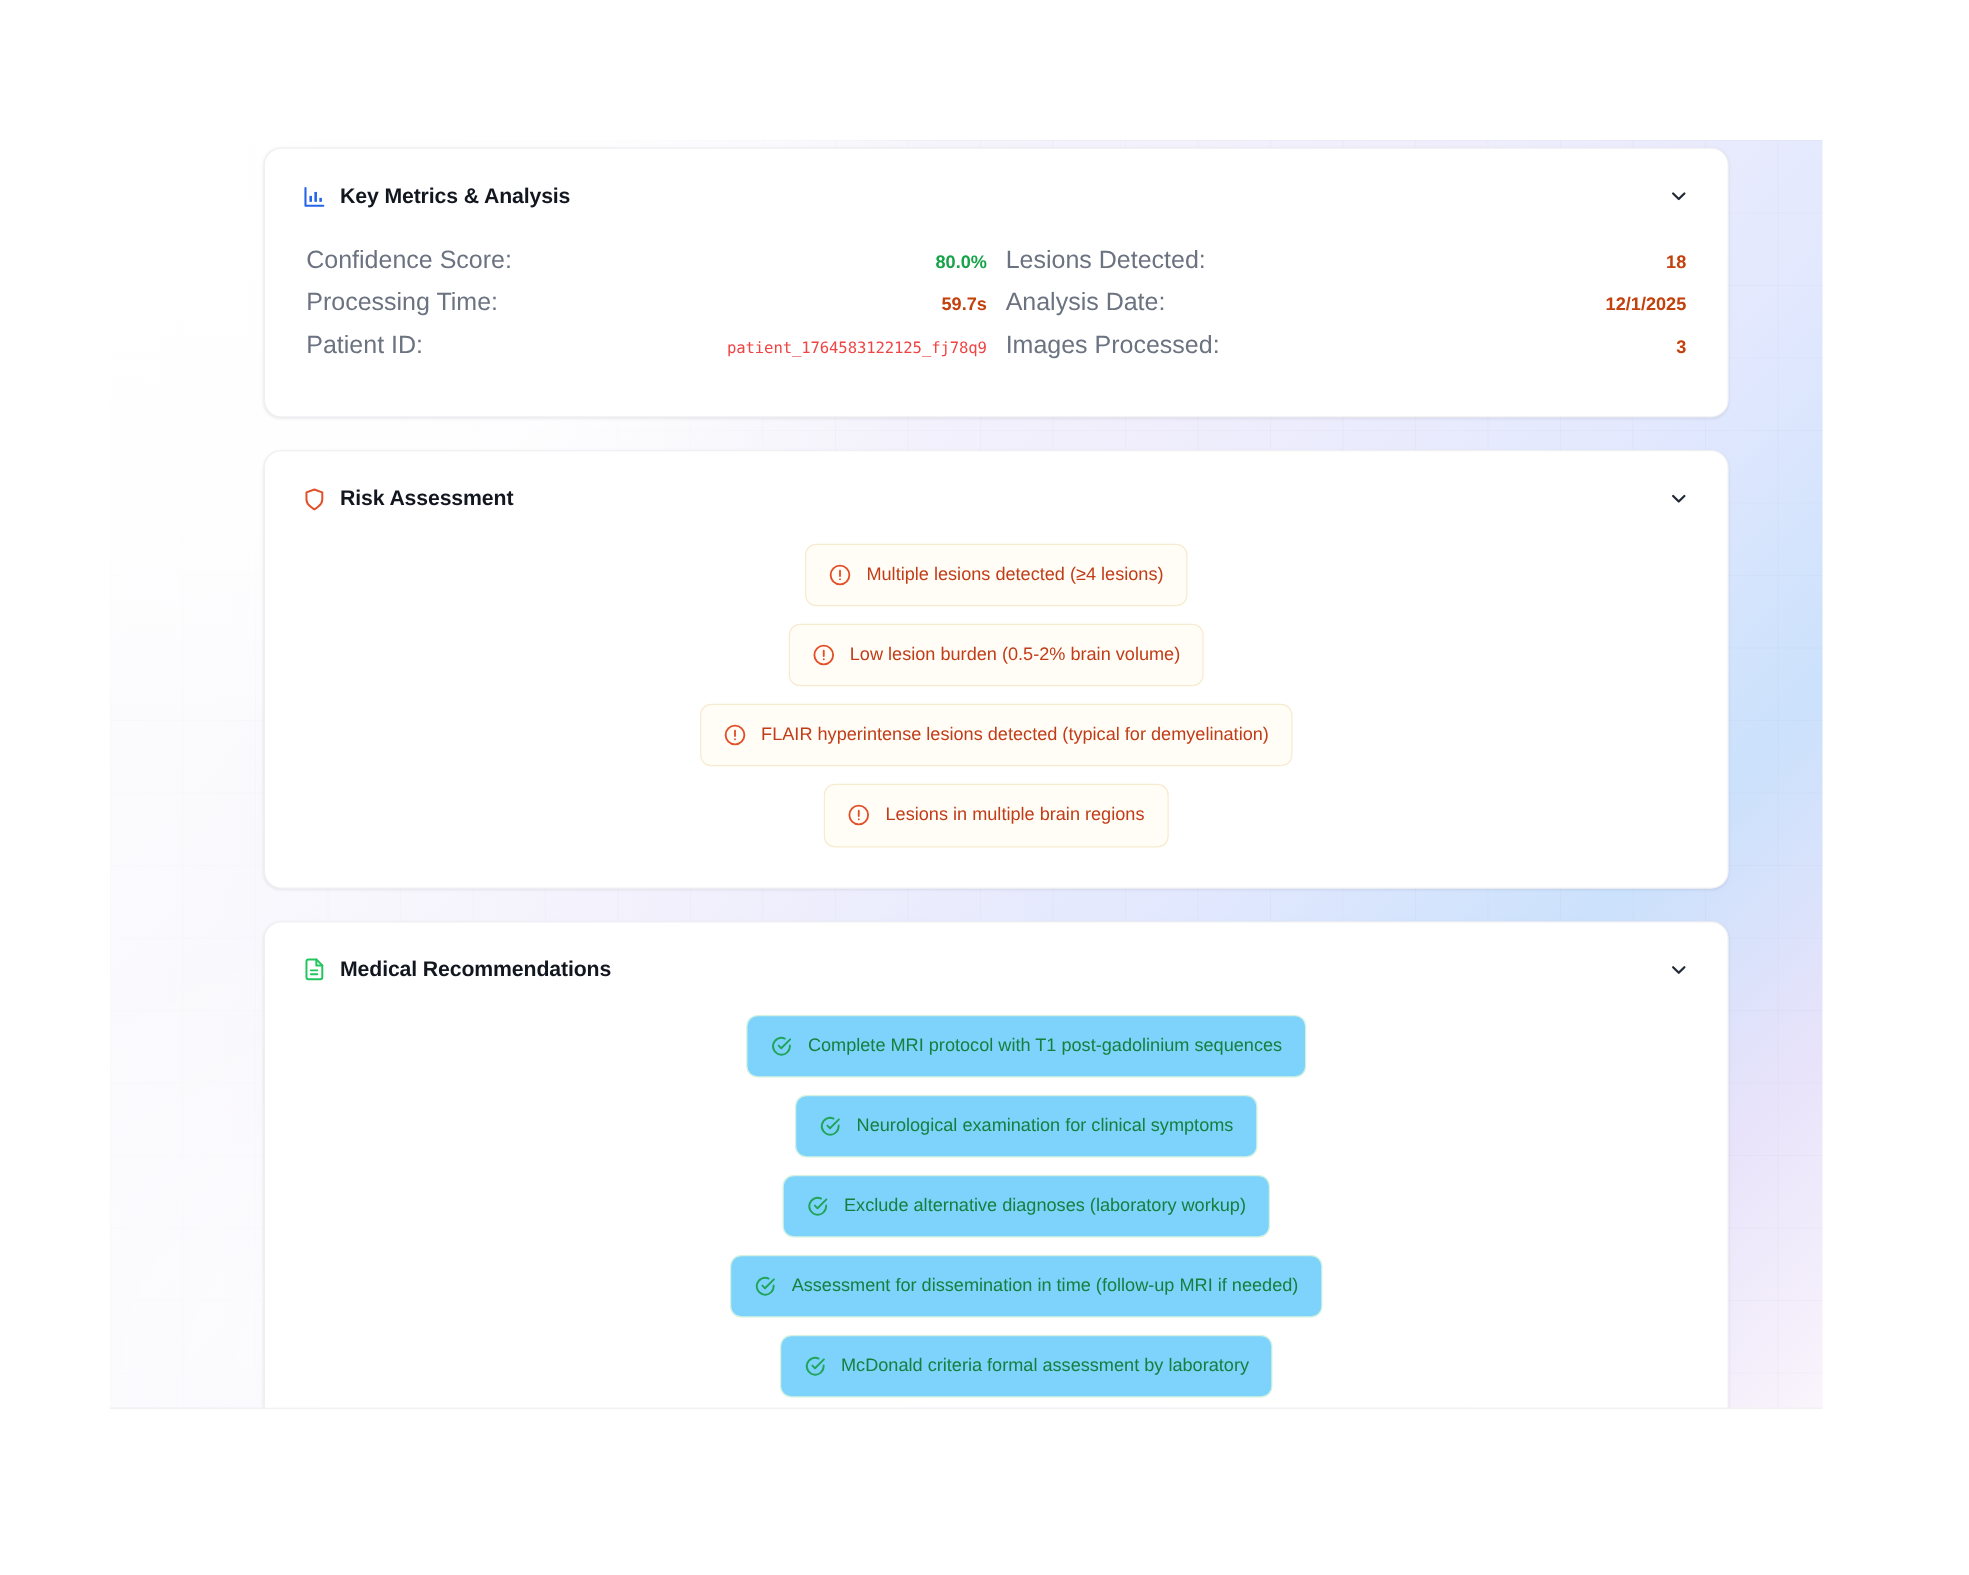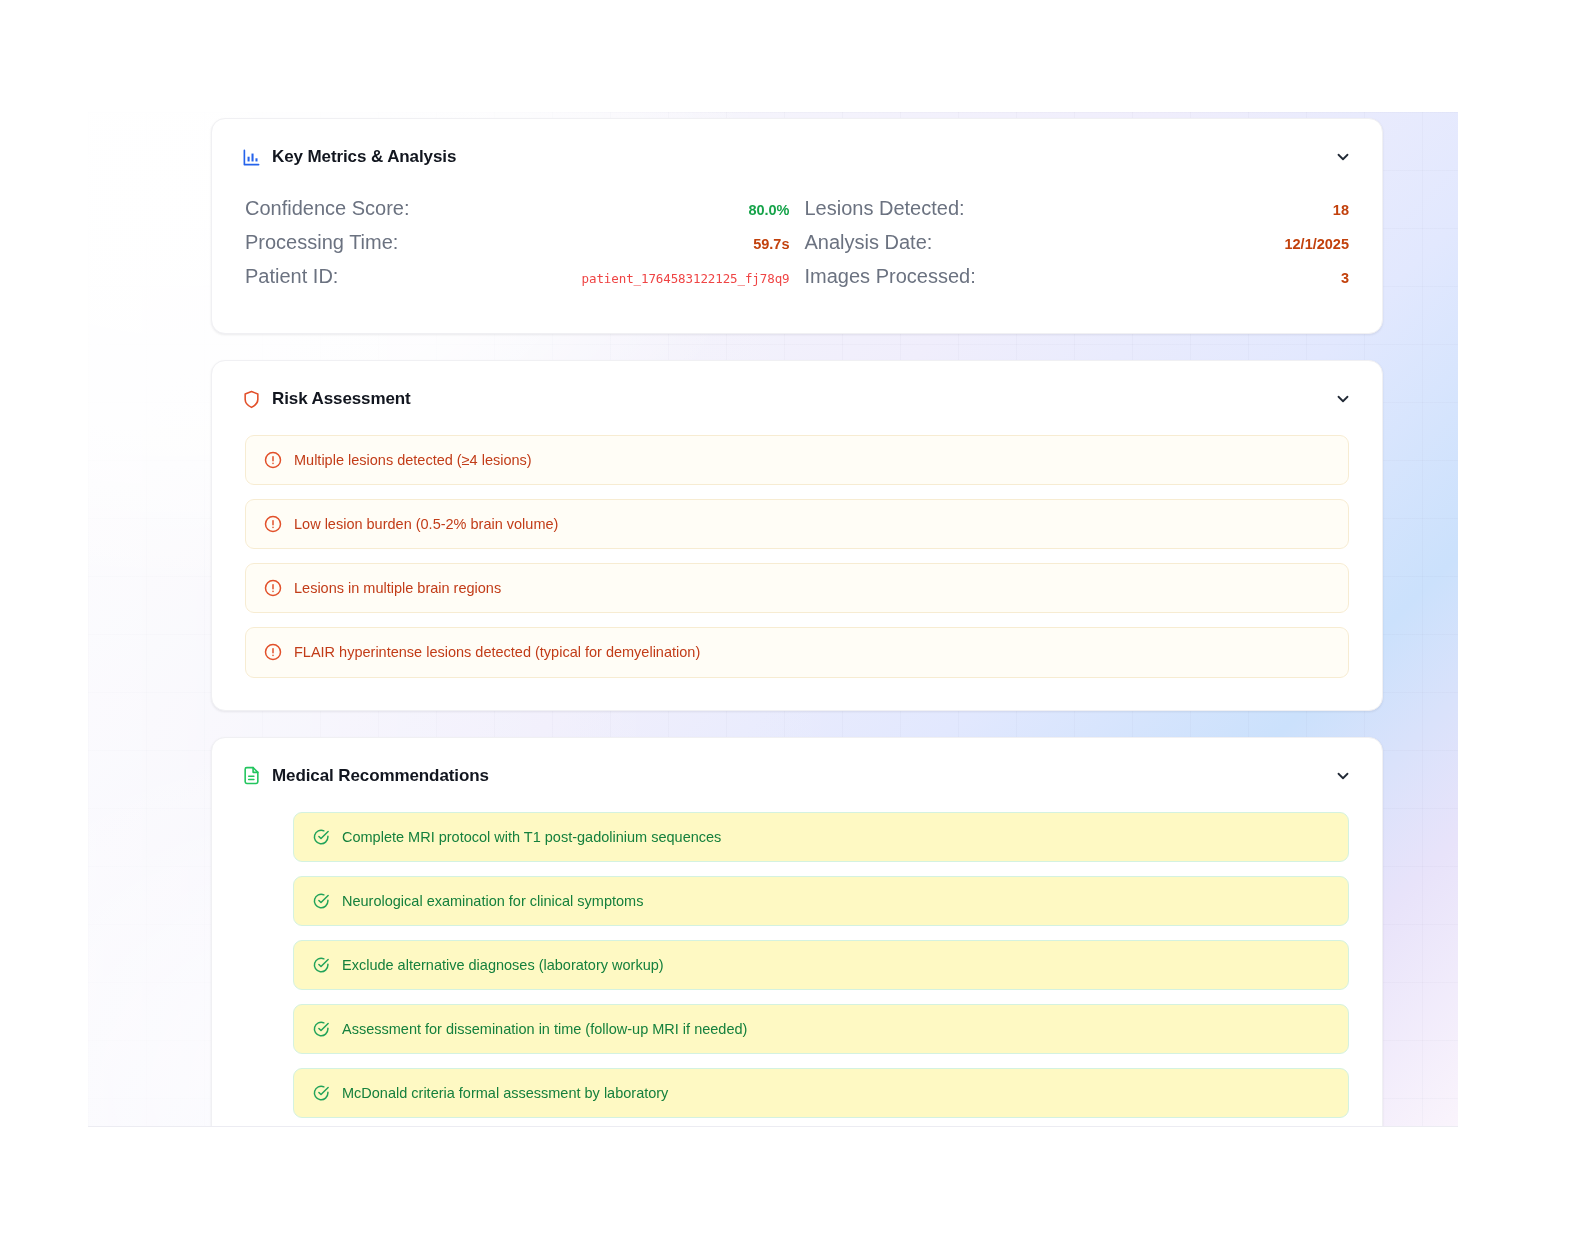--- a/index.html
+++ b/index.html
@@ -131,39 +131,40 @@
     color: #ef4444;
     letter-spacing: -0.1px;
   }
 
   
   .item-list {
     padding: 26px 33px 32px 33px;
     display: flex;
     flex-direction: column;
     gap: 14px;
+    align-items: center;
   }
   .item {
     display: flex;
     align-items: center;
     gap: 12px;
     border-radius: 9px;
     padding: 15px 18px;
     font-size: 14.5px;
     line-height: 1.25;
   }
   .item .iicon { width: 18px; height: 18px; flex: none; display: block; }
 
   .item.risk {
     background: #fffdf6;
     border: 1px solid #f7ecd2;
     color: #c23c18;
   }
   .item.rec {
-    background: #fef9c3;
+    background: #7dd3fc;
     border: 1px solid #d4f2e0;
     color: #15803d;
     margin-left: 48px;
   }
 </style>
 </head>
 <body>
 
 <div class="app-canvas">
   <div class="stack">
@@ -255,31 +256,31 @@
           <span>Low lesion burden (0.5-2% brain volume)</span>
         </div>
         <div class="item risk">
           <span class="iicon">
             <svg viewBox="0 0 24 24" fill="none" stroke="#e2502a" stroke-width="2" stroke-linecap="round" stroke-linejoin="round" width="18" height="18">
               <circle cx="12" cy="12" r="10"></circle>
                 <line x1="12" y1="7.5" x2="12" y2="13"></line>
                 <line x1="12" y1="16.4" x2="12" y2="16.5"></line>
             </svg>
           </span>
-          <span>Lesions in multiple brain regions</span>
+          <span>FLAIR hyperintense lesions detected (typical for demyelination)</span>
         </div>
         <div class="item risk">
           <span class="iicon">
             <svg viewBox="0 0 24 24" fill="none" stroke="#e2502a" stroke-width="2" stroke-linecap="round" stroke-linejoin="round" width="18" height="18">
               <circle cx="12" cy="12" r="10"></circle>
                 <line x1="12" y1="7.5" x2="12" y2="13"></line>
                 <line x1="12" y1="16.4" x2="12" y2="16.5"></line>
             </svg>
           </span>
-          <span>FLAIR hyperintense lesions detected (typical for demyelination)</span>
+          <span>Lesions in multiple brain regions</span>
         </div>
       </div>
     </section>
 
     <section class="card">
       <div class="card-header">
         <div class="card-header-left">
           <span class="hicon">
             <svg viewBox="0 0 24 24" fill="none" stroke="#22c55e" stroke-width="2" stroke-linecap="round" stroke-linejoin="round" width="19" height="19">
               <path d="M14 2H6a2 2 0 0 0-2 2v16a2 2 0 0 0 2 2h12a2 2 0 0 0 2-2V8z"></path>

